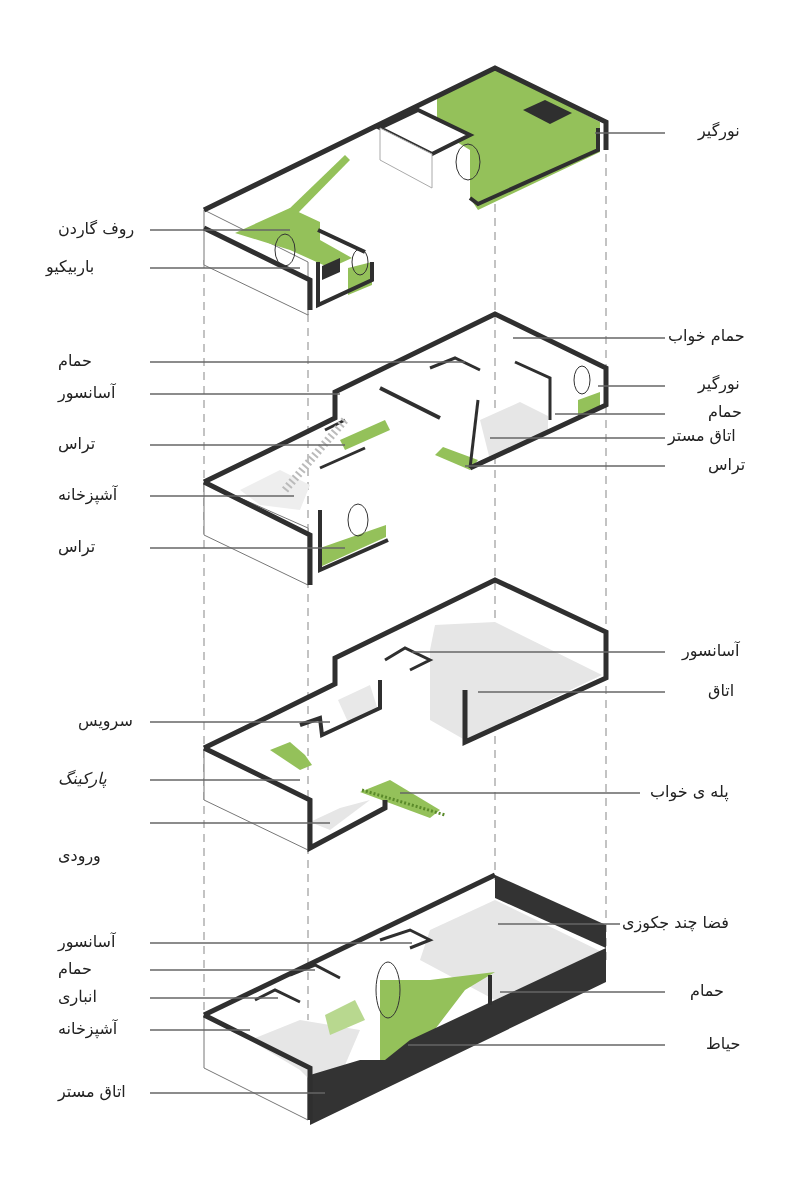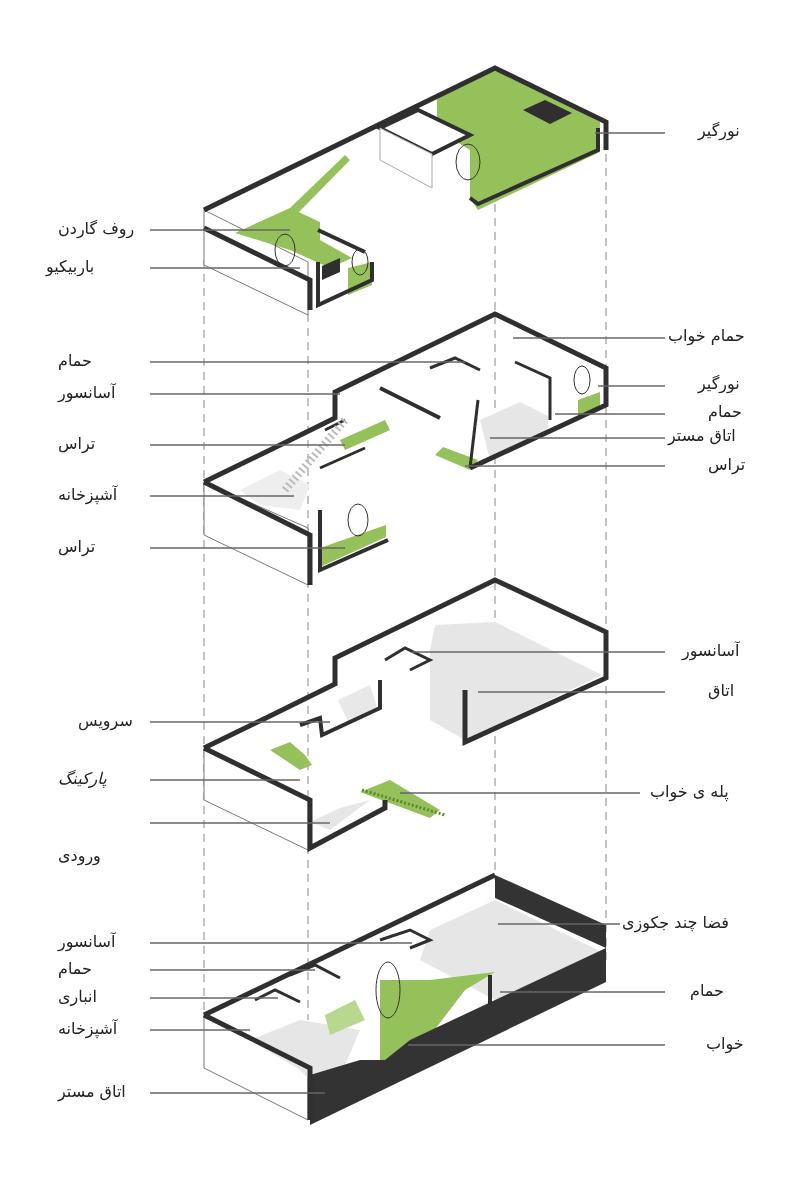--- a/index.html
+++ b/index.html
@@ -161,14 +161,14 @@
 <div class="label" style="left:58px;top:768px;font-style:italic;">پارکینگ</div>
 <div class="label" style="left:650px;top:781px;">پله ی خواب</div>
 <div class="label" style="left:58px;top:811px;margin-top:34px;">ورودی</div>
 
 <div class="label" style="left:622px;top:912px;">فضا چند جکوزی</div>
 <div class="label" style="left:58px;top:931px;">آسانسور</div>
 <div class="label" style="left:58px;top:958px;">حمام</div>
 <div class="label" style="left:690px;top:980px;">حمام</div>
 <div class="label" style="left:58px;top:986px;font-family:Liberation Serif, serif;">انباری</div>
 <div class="label" style="left:58px;top:1018px;">آشپزخانه</div>
-<div class="label" style="left:706px;top:1033px;">خواب</div>
+<div class="label" style="left:706px;top:1033px;">حیاط</div>
 <div class="label" style="left:58px;top:1081px;">اتاق مستر</div>
 
 </body></html>

